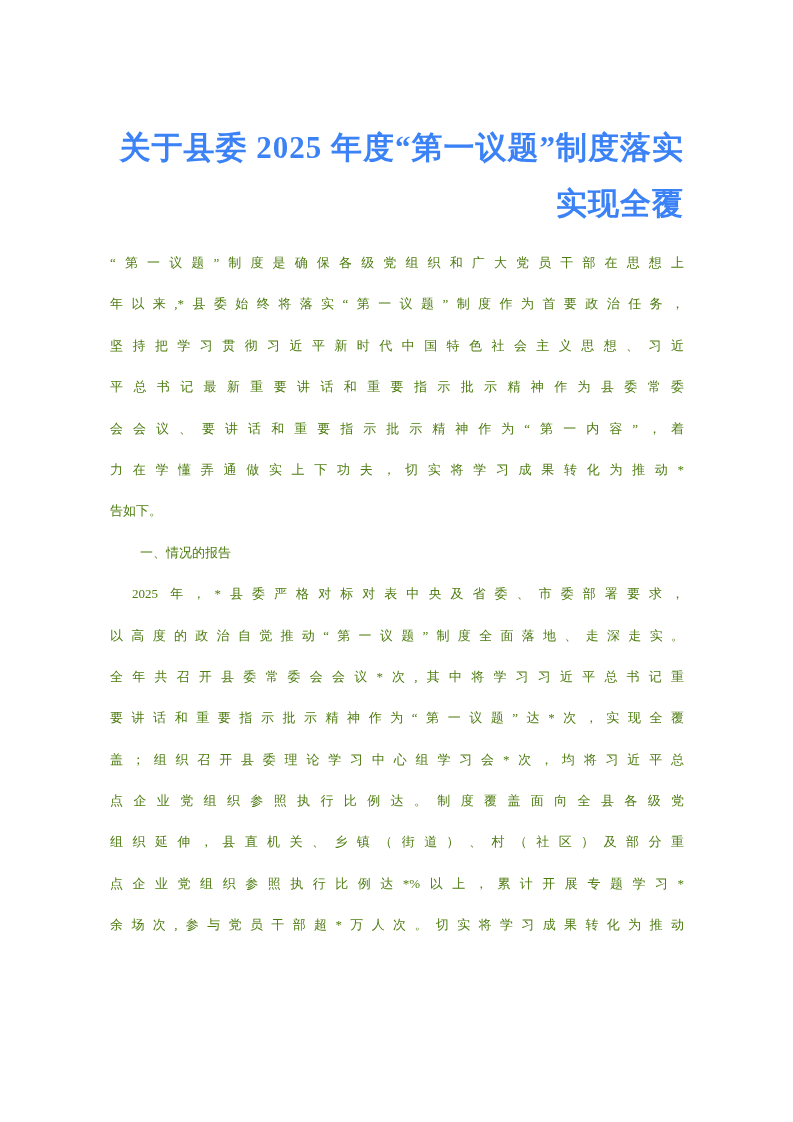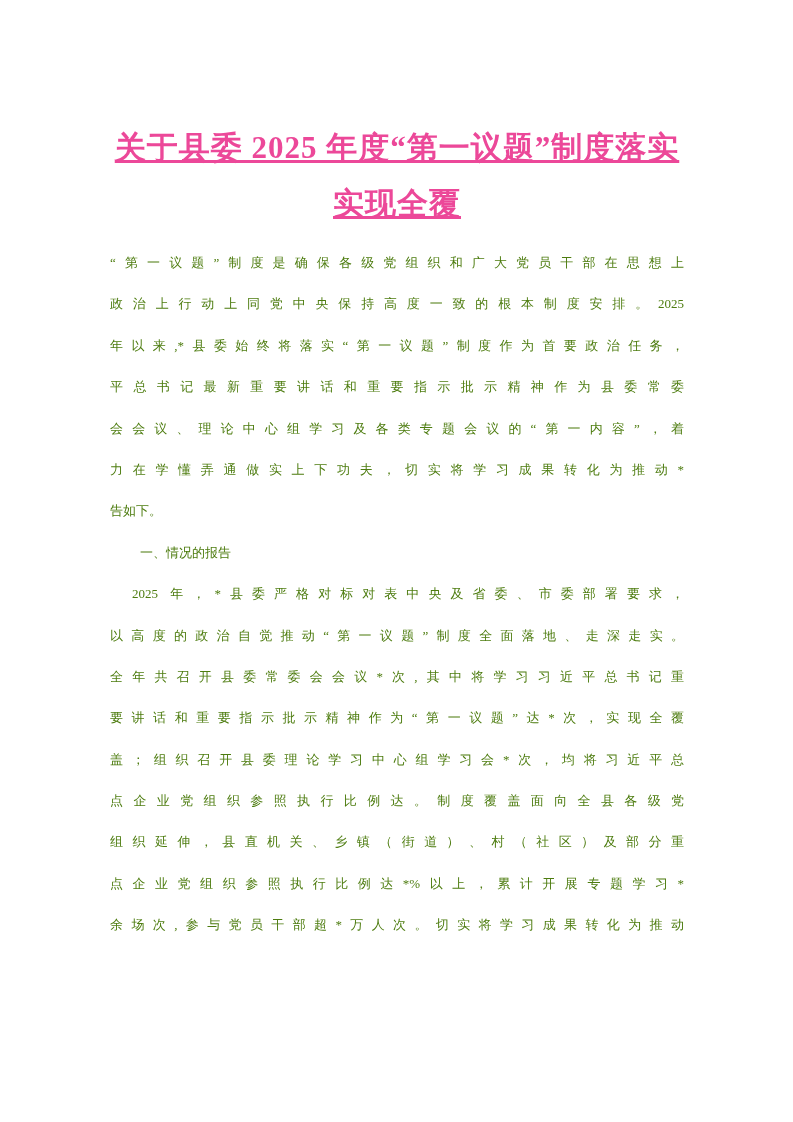--- a/index.html
+++ b/index.html
@@ -21,25 +21,24 @@
     top: 120px;
     width: 574px;
   }
   .title-block {
     margin-bottom: 10px;
   }
   .title-line {
     font-size: 31px;
     line-height: 56px;
     font-weight: bold;
-    color: #ec4899;
-    text-align: center;
+    color: #3b82f6;
+    text-align: right;
     white-space: nowrap;
     letter-spacing: 1px;
-    text-decoration: underline;
   }
   .body-line {
     font-size: 13px;
     line-height: 41.4px;
     height: 41.4px;
     color: #4d7c0f;
     text-align: justify;
     text-align-last: justify;
     overflow: hidden;
   }
@@ -61,24 +60,24 @@
 <div class="page">
   <div class="content">
 
     <div class="title-block">
       <div class="title-line">关于县委 2025 年度“第一议题”制度落实</div>
       <div class="title-line">实现全覆</div>
     </div>
 
     <div>
       <div class="body-line">“第一议题”制度是确保各级党组织和广大党员干部在思想上</div>
-      <div class="body-line">政治上行动上同党中央保持高度一致的根本制度安排。2025</div>
       <div class="body-line">年以来,*县委始终将落实“第一议题”制度作为首要政治任务，</div>
+      <div class="body-line">坚持把学习贯彻习近平新时代中国特色社会主义思想、习近</div>
       <div class="body-line">平总书记最新重要讲话和重要指示批示精神作为县委常委</div>
-      <div class="body-line">会会议、理论中心组学习及各类专题会议的“第一内容”，着</div>
+      <div class="body-line">会会议、要讲话和重要指示批示精神作为“第一内容”，着</div>
       <div class="body-line">力在学懂弄通做实上下功夫，切实将学习成果转化为推动*</div>
       <div class="body-line plain">告如下。</div>
     </div>
 
     <div class="body-line plain indent-heading">一、情况的报告</div>
 
     <div>
       <div class="body-line indent-first">2025 年，*县委严格对标对表中央及省委、市委部署要求，</div>
       <div class="body-line">以高度的政治自觉推动“第一议题”制度全面落地、走深走实。</div>
       <div class="body-line">全年共召开县委常委会会议*次,其中将学习习近平总书记重</div>

